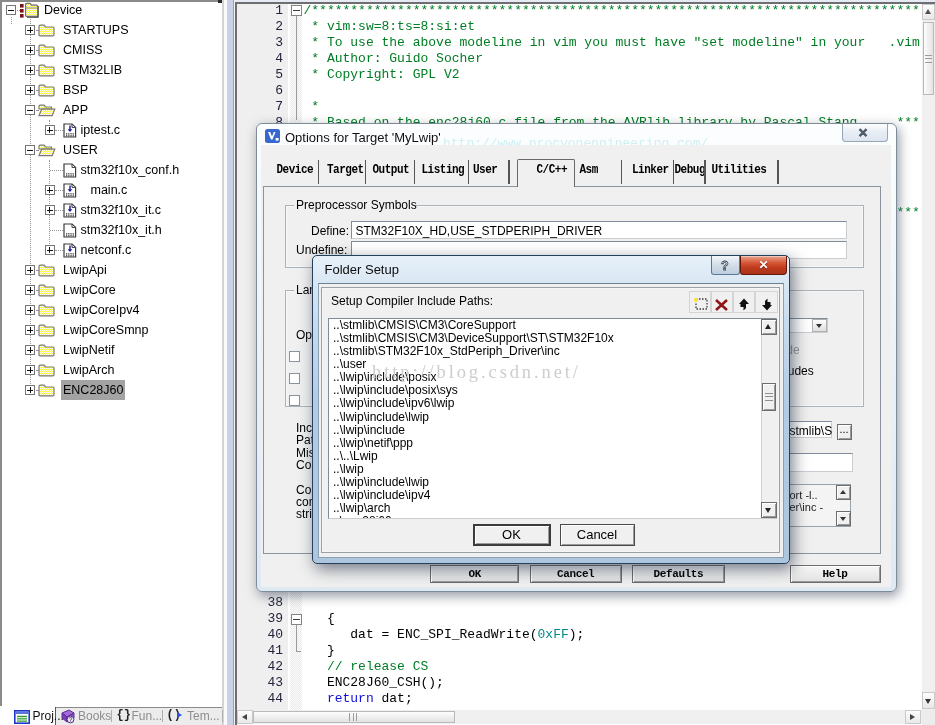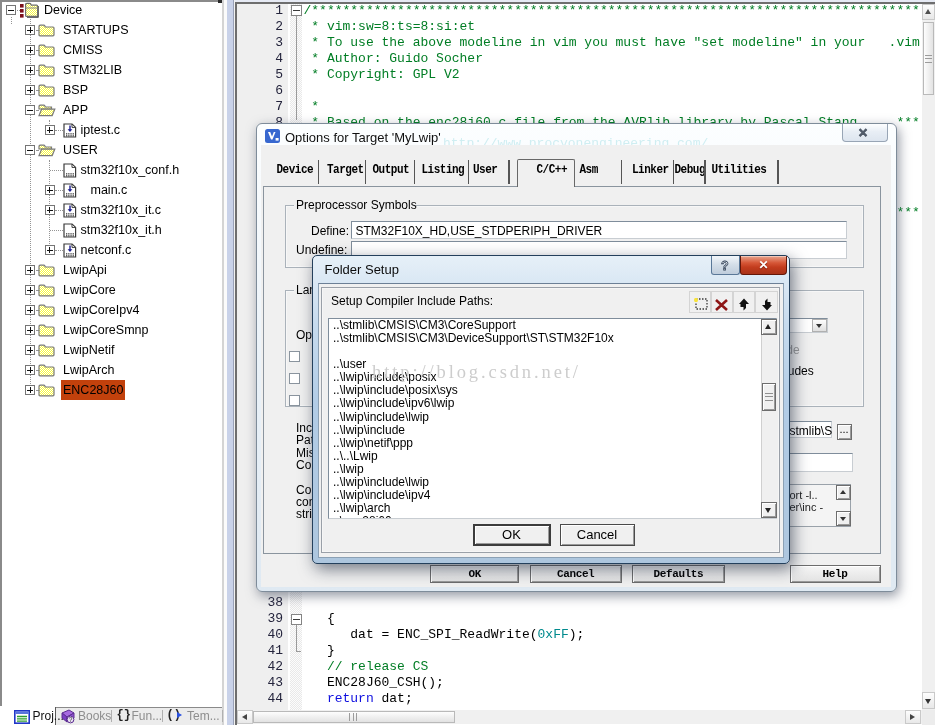--- a/index.html
+++ b/index.html
@@ -410,21 +410,21 @@
 <div class="a" style="left:38px;top:383px"><svg width="17" height="14" viewBox="0 0 17 14">
       <defs>
         <pattern id="chk" width="2" height="2" patternUnits="userSpaceOnUse">
           <rect width="2" height="2" fill="#ffffff"></rect>
           <rect width="1" height="1" fill="#f8f840"></rect>
           <rect x="1" y="1" width="1" height="1" fill="#f8f840"></rect>
         </pattern>
       </defs>
       <path d="M1 3.5 Q1 2.2 2.2 2.2 L5.6 2.2 Q6.6 2.2 6.9 3 L7.3 4 L15 4 Q16 4 16 5 L16 11.8 Q16 12.8 15 12.8 L2 12.8 Q1 12.8 1 11.8 Z" fill="url(#chk)" stroke="#7a7a7a" stroke-width="1.2"></path>
     </svg></div>
-<div class="a tl" style="left:61px;top:380px;background:#c2410c;padding:0 2px">ENC28J60</div>
+<div class="a tl" style="left:61px;top:380px;background:#a3a3a3;padding:0 2px">ENC28J60</div>
 <div class="a" style="left:0px;top:705.5px;width:222px;height:1.5px;background:#fff"></div>
 <div class="a" style="left:0px;top:707px;width:222px;height:18px;background:#ececec"></div>
 <div class="a" style="left:55.5px;top:707px;width:166.5px;height:1.2px;background:#8a8a8a"></div>
 <div class="a" style="left:0px;top:707px;width:56px;height:18px;background:#fff;border-right:1.5px solid #5a5a5a"></div>
 <div class="a" style="left:14px;top:710px"><svg width="16" height="14" viewBox="0 0 16 14">
       <rect x="0.7" y="0.7" width="14.6" height="12.6" fill="#fff" stroke="#2036c8" stroke-width="1.8"></rect>
       <rect x="1.4" y="1.4" width="13.2" height="2.6" fill="#5a74dc"></rect>
       <g stroke="#2e9e2e" stroke-width="1.3">
         <path d="M3 6.5 H13 M3 8.8 H13 M3 11.1 H13"></path>
       </g>
@@ -552,20 +552,21 @@
 <div class="a" style="left:738.2px;top:296.5px"><svg width="12" height="13" viewBox="0 0 12 13">
       <path d="M6 0.5 L11 6 L8 6 L8 10 L5.5 12.5 L5.5 9 L2.5 9 L2.5 6 L1 6 Z" fill="#111"></path>
     </svg></div>
 <div class="a" style="left:760.5px;top:296.5px"><svg width="12" height="13" viewBox="0 0 12 13">
       <path d="M6 12.5 L1 7 L4 7 L4 3 L6.5 0.5 L6.5 4 L9.5 4 L9.5 7 L11 7 Z" fill="#111"></path>
     </svg></div>
 <div class="a sunk" style="left:328px;top:318px;width:449px;height:200.5px;"></div>
 <div class="a" style="left:329px;top:319px;width:431px;height:198.5px;overflow:hidden">
 <div class="a lbl" style="left:4px;top:0px;line-height:13.07px">..\stmlib\CMSIS\CM3\CoreSupport</div>
 <div class="a lbl" style="left:4px;top:13.1px;line-height:13.07px">..\stmlib\CMSIS\CM3\DeviceSupport\ST\STM32F10x</div>
+<div class="a lbl" style="left:4px;top:26.1px;line-height:13.07px">..\stmlib\STM32F10x_StdPeriph_Driver\inc</div>
 <div class="a lbl" style="left:4px;top:39.2px;line-height:13.07px">..\user</div>
 <div class="a lbl" style="left:4px;top:52.3px;line-height:13.07px">..\lwip\include\posix</div>
 <div class="a lbl" style="left:4px;top:65.3px;line-height:13.07px">..\lwip\include\posix\sys</div>
 <div class="a lbl" style="left:4px;top:78.4px;line-height:13.07px">..\lwip\include\ipv6\lwip</div>
 <div class="a lbl" style="left:4px;top:91.5px;line-height:13.07px">..\lwip\include\lwip</div>
 <div class="a lbl" style="left:4px;top:104.6px;line-height:13.07px">..\lwip\include</div>
 <div class="a lbl" style="left:4px;top:117.6px;line-height:13.07px">..\lwip\netif\ppp</div>
 <div class="a lbl" style="left:4px;top:130.7px;line-height:13.07px">..\..\Lwip</div>
 <div class="a lbl" style="left:4px;top:143.8px;line-height:13.07px">..\lwip</div>
 <div class="a lbl" style="left:4px;top:156.8px;line-height:13.07px">..\lwip\include\lwip</div>

